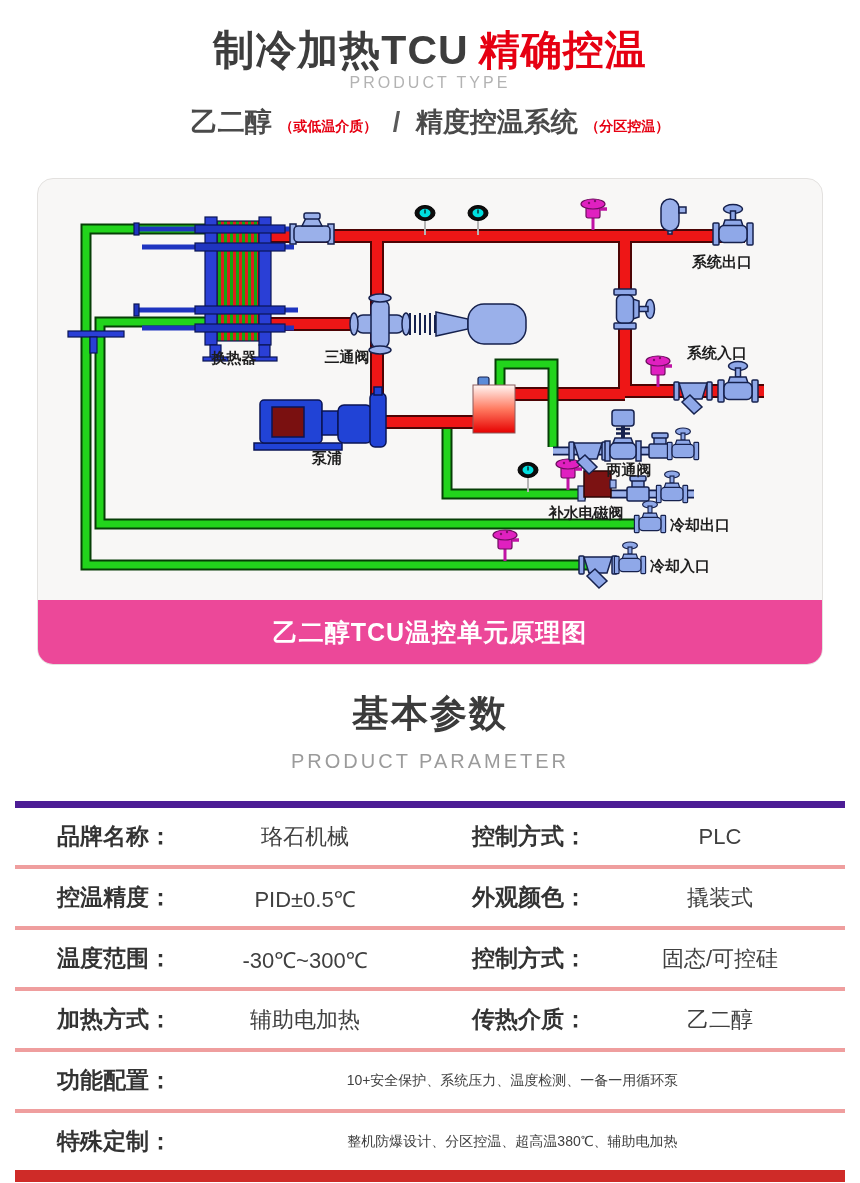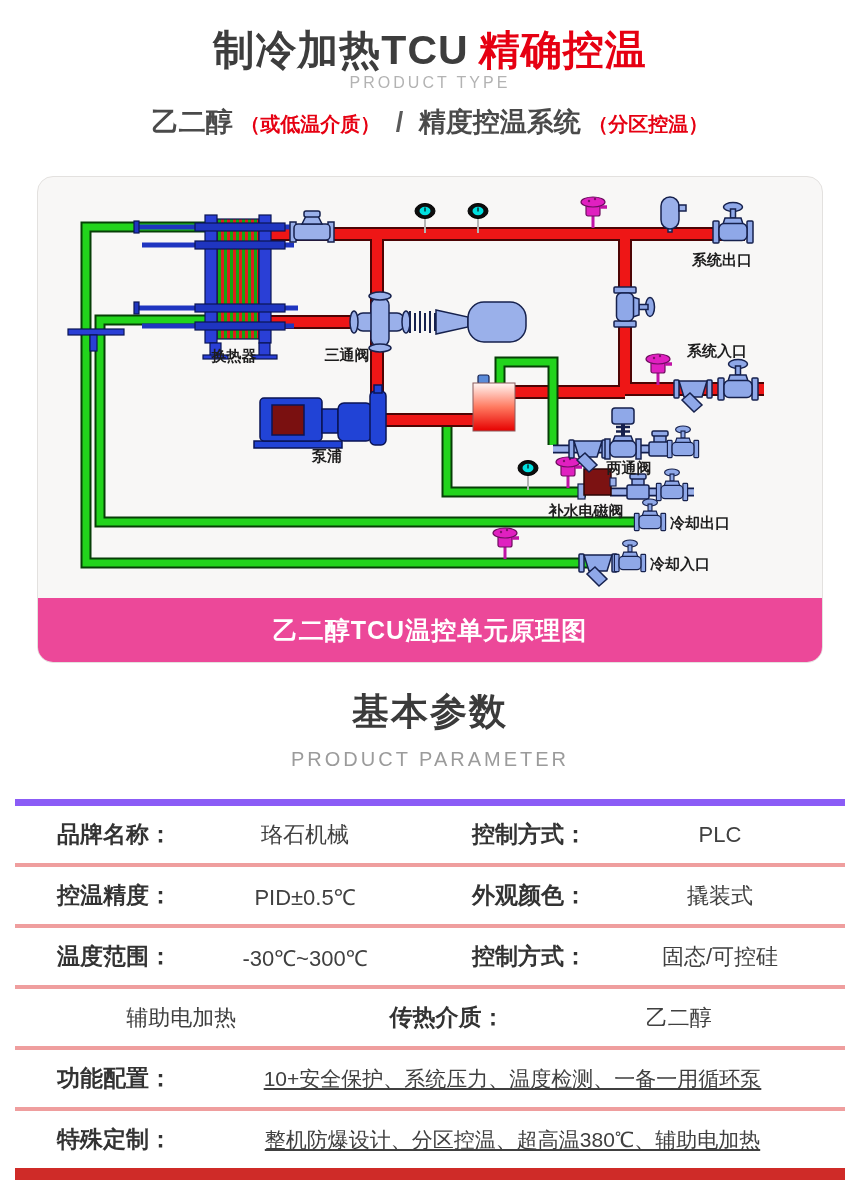--- a/index.html
+++ b/index.html
@@ -3,35 +3,35 @@
 <meta charset="utf-8">
 <style>
   html,body{margin:0;padding:0;background:#ffffff;}
   body{width:860px;font-family:"Liberation Sans",sans-serif;color:#333;}
   .hero{text-align:center;padding-top:26px;}
   .title{font-size:41px;font-weight:bold;line-height:48px;letter-spacing:1px;}
   .t-black{color:#3d3d3d;}
   .t-red{color:#e60012;margin-left:10px;}
   .ptype{font-size:16px;letter-spacing:3px;color:#b3b3b3;}
   .tagline{margin-top:14px;font-size:27px;font-weight:bold;color:#4a4a4a;line-height:32px;}
-  .tg-note{font-size:20px;color:#e60012;}
+  .tg-note{font-size:14px;color:#e60012;}
   .tg-sep{margin:0 8px;font-weight:bold;color:#5a5a5a;}
   .panel{width:784px;margin:36px auto 0;border:1px solid #e3e1df;border-radius:16px;background:#f8f7f6;overflow:hidden;}
   .panel svg{display:block;}
   .banner{height:64px;background:#ec4899;color:#fff;display:flex;align-items:center;justify-content:center;
           font-size:25px;font-weight:bold;letter-spacing:1px;}
   .section-head{text-align:center;margin-top:24px;}
   .section-head h2{margin:0;font-size:37px;color:#3b3b3b;letter-spacing:2px;}
   .ptype2{margin-top:11px;font-size:20px;letter-spacing:3px;color:#9b9b9b;}
-  .spec-table{margin:28px 15px 0;border-top:7px solid #8b5cf6;border-bottom:12px solid #cf2b28;}
+  .spec-table{margin:28px 15px 0;border-top:7px solid #4c1d95;border-bottom:12px solid #cf2b28;}
   .trow{display:flex;align-items:center;height:57px;font-size:22px;}
   .trow + .trow{border-top:4px solid #ef9e9e;}
   .tlbl{flex:0 0 165px;padding-left:42px;box-sizing:border-box;font-weight:bold;color:#333;font-size:23px;white-space:nowrap;}
   .tval{flex:1;text-align:center;color:#404040;}
-  .trow.wide .tval{font-size:21px;text-decoration:underline;}
+  .trow.wide .tval{font-size:14px;}
   svg text{font-family:"Liberation Sans",sans-serif;font-weight:bold;font-size:15px;fill:#1d1d1d;}
   .spacer-bottom{height:16px;}
 </style>
 </head>
 <body>
 
 <div class="hero">
   <div class="title">
     <span class="t-black">制冷加热TCU</span><span class="t-red">精确控温</span>
   </div>
@@ -258,20 +258,21 @@
     <div class="tlbl">外观颜色：</div>
     <div class="tval">撬装式</div>
   </div>
   <div class="trow">
     <div class="tlbl">温度范围：</div>
     <div class="tval">-30℃~300℃</div>
     <div class="tlbl">控制方式：</div>
     <div class="tval">固态/可控硅</div>
   </div>
   <div class="trow">
+    <div class="tlbl">加热方式：</div>
     <div class="tval">辅助电加热</div>
     <div class="tlbl">传热介质：</div>
     <div class="tval">乙二醇</div>
   </div>
   <div class="trow wide">
     <div class="tlbl">功能配置：</div>
     <div class="tval">10+安全保护、系统压力、温度检测、一备一用循环泵</div>
   </div>
   <div class="trow wide">
     <div class="tlbl">特殊定制：</div>

